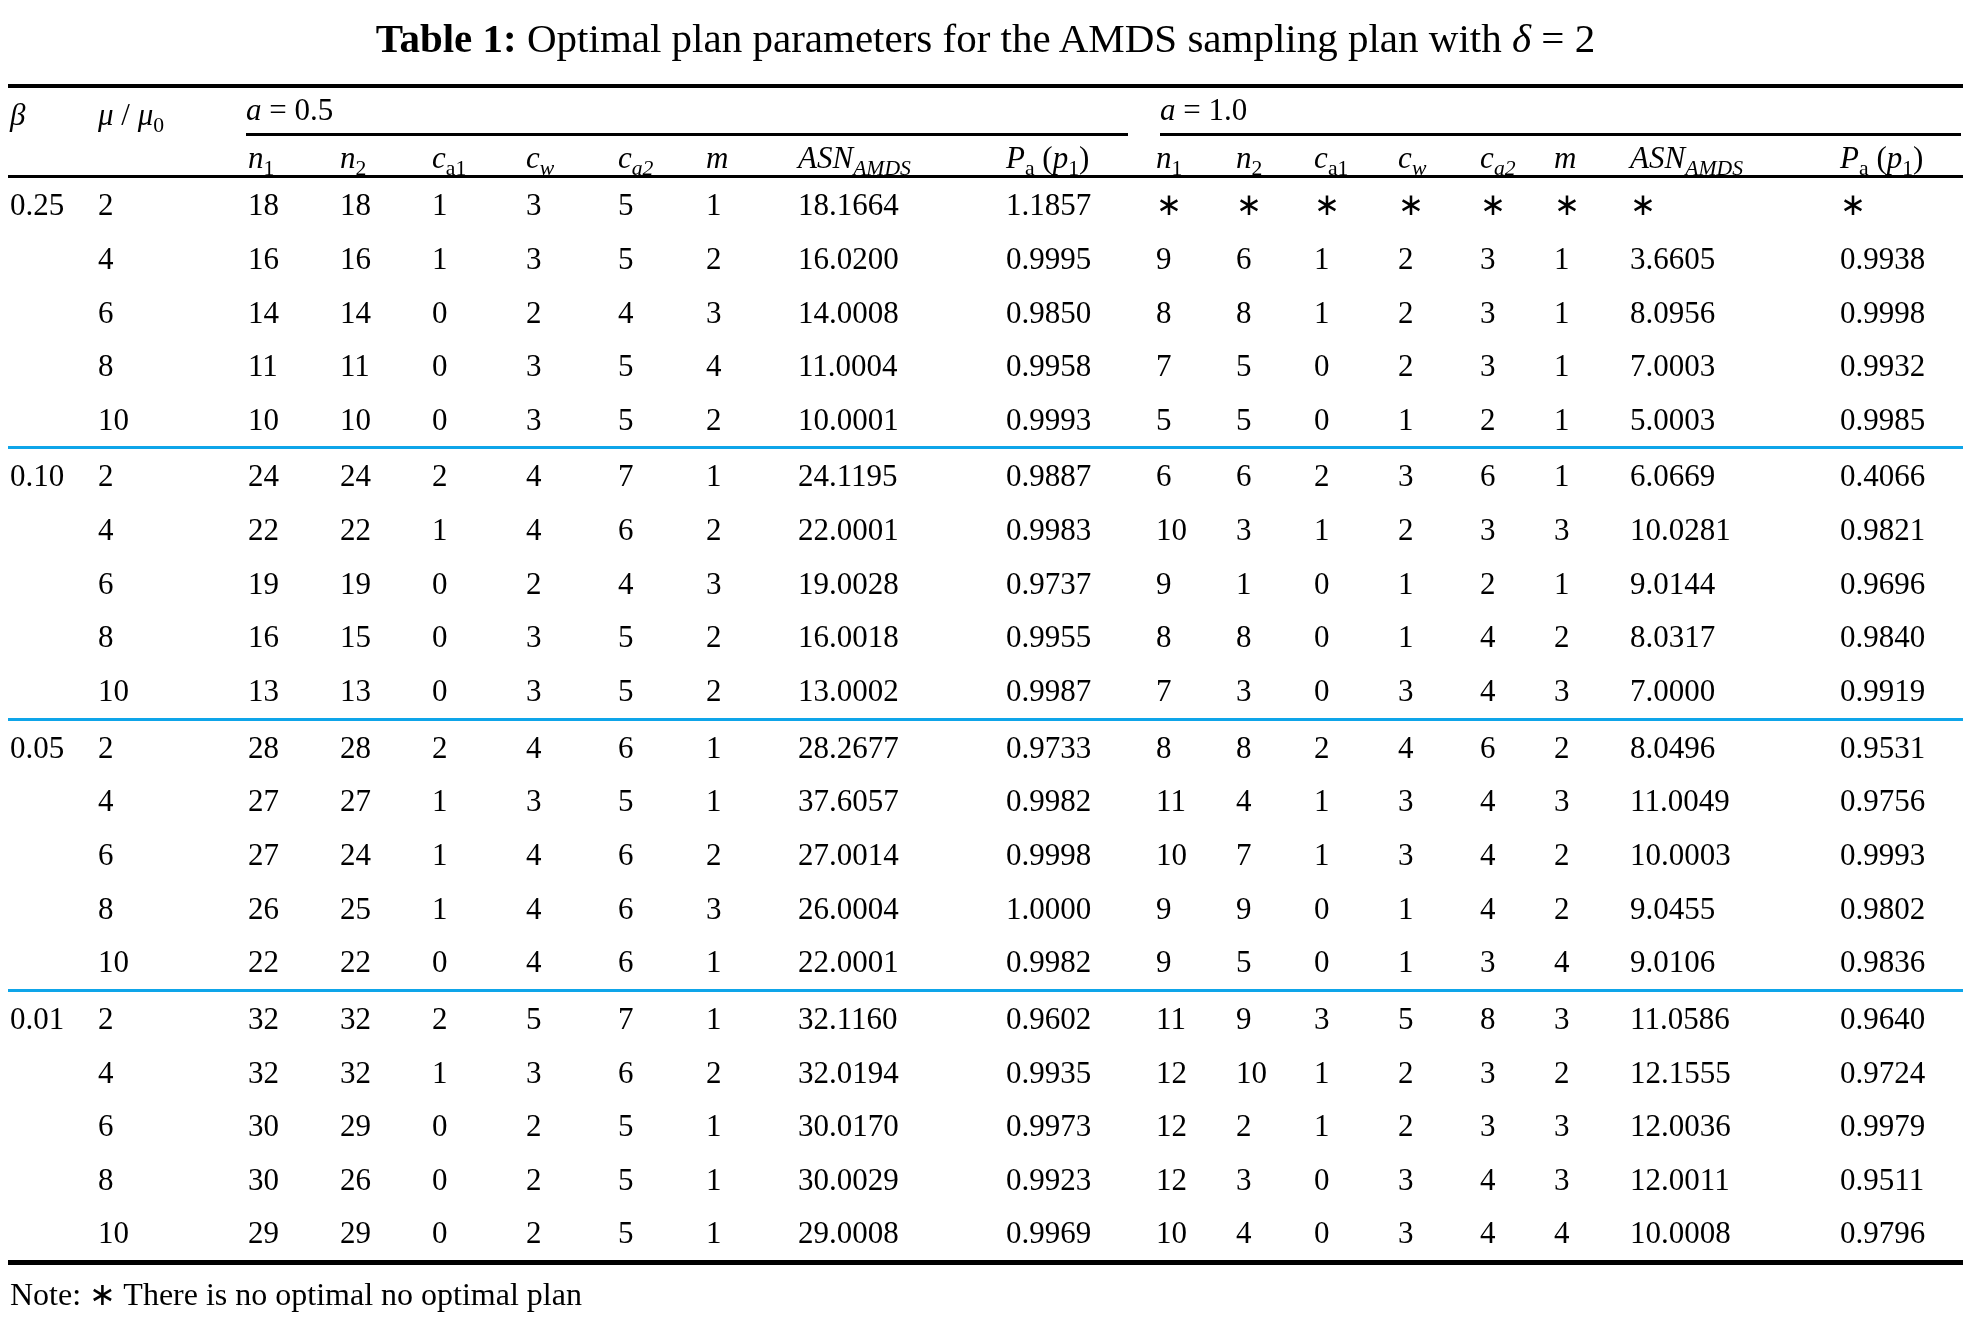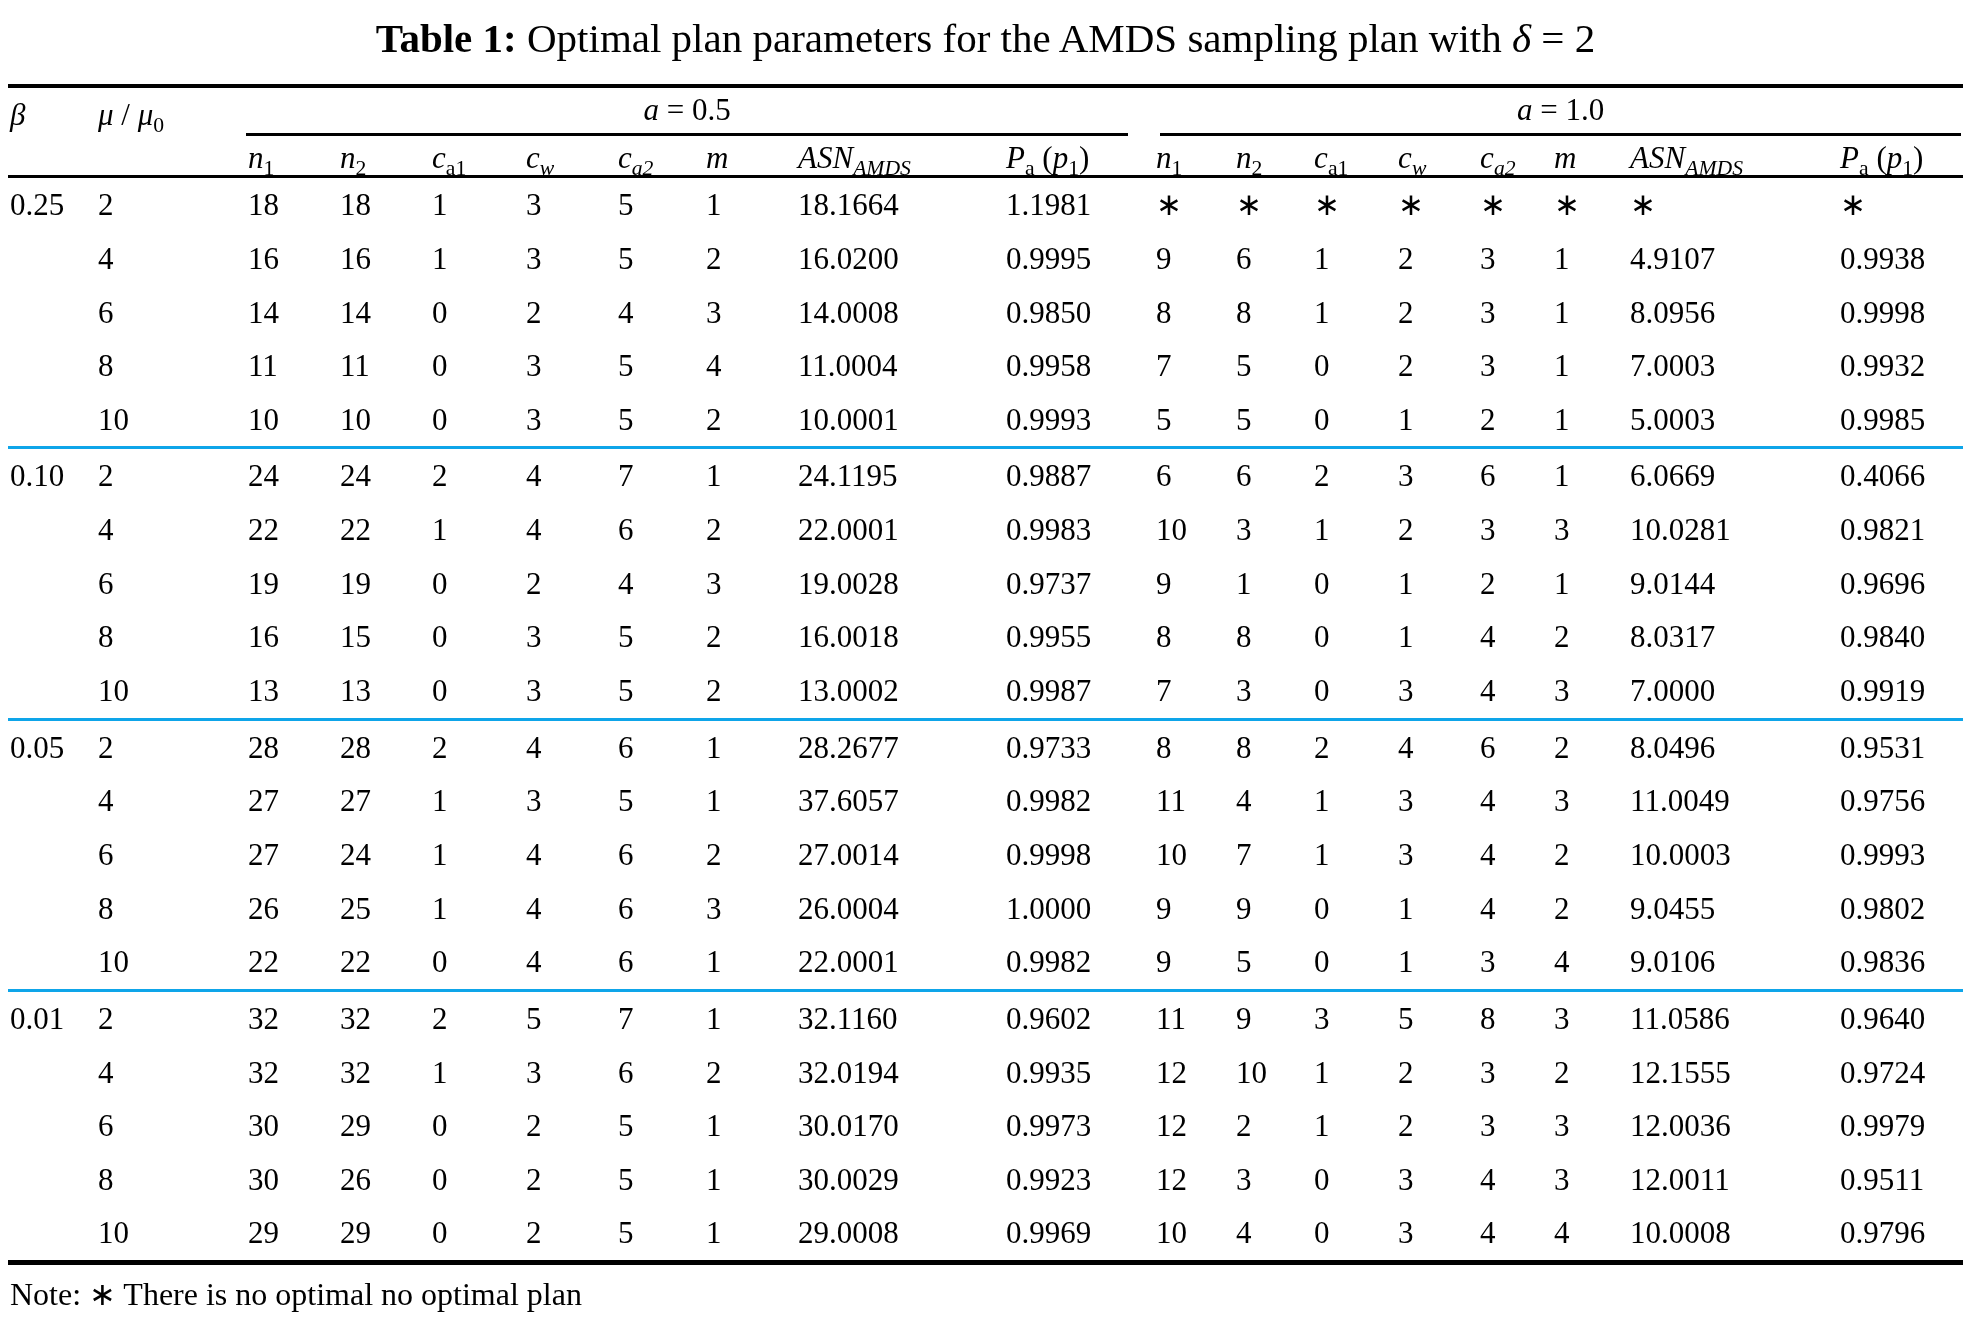--- a/index.html
+++ b/index.html
@@ -18,21 +18,21 @@
     border-collapse:collapse;table-layout:fixed;width:1955px;
     border-top:4px solid #000;border-bottom:5px solid #000;
     font-size:31px;
   }
   th,td{
     font-weight:normal;text-align:left;
     padding:9px 0 9px 2px;line-height:1.15;white-space:nowrap;
   }
   thead th{vertical-align:top;}
   th.group{padding:4px 0 0 0;vertical-align:bottom;}
-  .group-inner{border-bottom:3px solid #000;text-align:center;padding-bottom:5px;}
+  .group-inner{border-bottom:3px solid #000;text-align:left;padding-bottom:5px;}
   .gi0{margin-right:26px;}
   .gi1{margin-left:6px;margin-right:2px;}
   tr.colhead th{border-bottom:3px solid #000;padding-top:4px;padding-bottom:0;}
   th.edgehead{border-bottom:3px solid #000;}
   tr.block-start td{border-top:3px solid #0ea5e9;}
   .note{font-size:32px;margin:10px 0 0 2px;}
 </style>
 </head>
 <body>
 
@@ -94,21 +94,21 @@
         <tr>
           <td>0.25</td>
           <td>2</td>
           <td>18</td>
           <td>18</td>
           <td>1</td>
           <td>3</td>
           <td>5</td>
           <td>1</td>
           <td>18.1664</td>
-          <td>1.1981</td>
+          <td>1.1857</td>
           <td>∗</td>
           <td>∗</td>
           <td>∗</td>
           <td>∗</td>
           <td>∗</td>
           <td>∗</td>
           <td>∗</td>
           <td>∗</td>
         </tr>
         <tr>
@@ -121,21 +121,21 @@
           <td>5</td>
           <td>2</td>
           <td>16.0200</td>
           <td>0.9995</td>
           <td>9</td>
           <td>6</td>
           <td>1</td>
           <td>2</td>
           <td>3</td>
           <td>1</td>
-          <td>4.9107</td>
+          <td>3.6605</td>
           <td>0.9938</td>
         </tr>
         <tr>
           <td></td>
           <td>6</td>
           <td>14</td>
           <td>14</td>
           <td>0</td>
           <td>2</td>
           <td>4</td>

